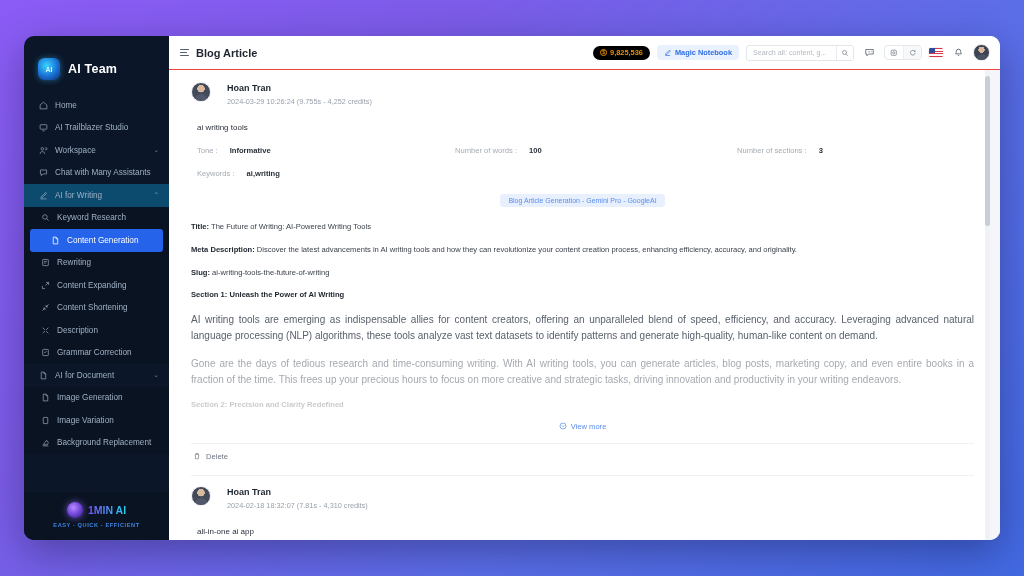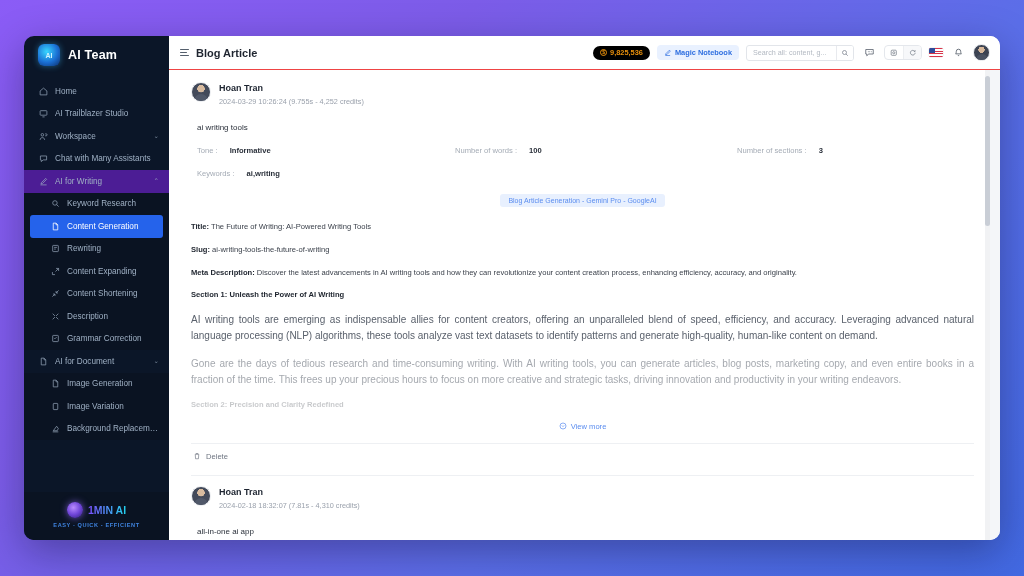--- a/index.html
+++ b/index.html
@@ -29,21 +29,21 @@
     width: 145px;
     background: #0b1628;
     color: #c3cbd8;
     display: flex;
     flex-direction: column;
     flex: 0 0 145px;
     position: relative;
   }
   .brand {
     display: flex; align-items: center; gap: 8px;
-    padding: 8px 12px 14px 14px;
+    padding: 22px 12px 14px 14px;
   }
   .brand-logo {
     width: 22px; height: 22px; border-radius: 6px;
     background: radial-gradient(circle at 40% 35%, #39d7ff 0%, #1a6fd4 55%, #0d2f6b 100%);
     display: flex; align-items: center; justify-content: center;
     font-size: 7px; color: #cdf3ff; font-weight: bold;
     box-shadow: 0 0 6px rgba(60,190,255,.45);
     flex: 0 0 22px;
   }
   .brand-name { font-size: 12.5px; font-weight: bold; color: #ffffff; letter-spacing: .2px; }
@@ -57,22 +57,22 @@
     color: #9fb0c4;
     gap: 7px;
     cursor: pointer;
     position: relative;
     white-space: nowrap;
   }
   .nav-item .ico { width: 10px; height: 10px; flex: 0 0 10px; display:flex; align-items:center; justify-content:center; opacity:.85; }
   .nav-item .ico svg { width: 9px; height: 9px; display:block; }
   .nav-item .lbl { flex: 1 1 auto; overflow: hidden; text-overflow: ellipsis; }
   .nav-item .caret { font-size: 6.5px; opacity: .75; }
-  .nav-item.sub { padding-left: 26px; font-size: 8.2px; }
-  .nav-item.group-open { background: #4c1d95; }
+  .nav-item.sub { padding-left: 16px; font-size: 8.2px; }
+  .nav-item.group-open { background: #0c4a6e; }
   .subgroup { background: #0a1322; }
   .nav-item.active {
     background: #2563eb;
     color: #ffffff;
     border-radius: 3px;
     margin: 0 6px;
     padding-left: 20px;
     width: calc(100% - 12px);
   }
   .nav-item.active .ico { opacity: 1; }
@@ -220,21 +220,21 @@
     position: absolute; right: 10px; top: 0; bottom: 0;
     width: 5px; background: #f1f2f4;
   }
   .scrollbar .thumb {
     position: absolute; left: 0; top: 6px;
     width: 5px; height: 150px; border-radius: 3px;
     background: #c9ced6;
   }
 
   .record { padding-bottom: 4px; }
-  .rec-head { display: flex; align-items: flex-start; gap: 8px; }
+  .rec-head { display: flex; align-items: flex-start; gap: 16px; }
   .rec-avatar {
     width: 20px; height: 20px; border-radius: 50%;
     background: radial-gradient(circle at 50% 32%, #d8bb9f 0 24%, #434a5a 25% 100%);
     position: relative; overflow: hidden; flex: 0 0 20px;
     border: 1px solid #eceef1;
   }
   .rec-avatar::after{ content:""; position:absolute; left:50%; top:60%; transform:translateX(-50%);
     width:14px; height:11px; border-radius:7px 7px 0 0; background:#505869; }
   .rec-user { font-size: 9px; font-weight: bold; color: #1d2430; line-height: 1.35; }
   .rec-time { font-size: 7.3px; color: #9aa1ac; margin-top: 3px; }
@@ -588,24 +588,24 @@
 
           <div class="gen-tag-row">
             <div class="gen-tag">Blog Article Generation - Gemini Pro - GoogleAI</div>
           </div>
 
           <div class="article">
             <div class="art-line">
               <b>Title:</b><span> The Future of Writing: AI-Powered Writing Tools</span>
             </div>
             <div class="art-line">
+              <b>Meta Description:</b><span> Discover the latest advancements in AI writing tools and how they can revolutionize your content creation process, enhancing efficiency, accuracy, and originality.</span>
+            </div>
+            <div class="art-line">
               <b>Slug:</b><span> ai-writing-tools-the-future-of-writing</span>
-            </div>
-            <div class="art-line">
-              <b>Meta Description:</b><span> Discover the latest advancements in AI writing tools and how they can revolutionize your content creation process, enhancing efficiency, accuracy, and originality.</span>
             </div>
             <div class="art-line">
               <b>Section 1: Unleash the Power of AI Writing</b>
             </div>
             <div class="art-para">AI writing tools are emerging as indispensable allies for content creators, offering an unparalleled blend of speed, efficiency, and accuracy. Leveraging advanced natural language processing (NLP) algorithms, these tools analyze vast text datasets to identify patterns and generate high-quality, human-like content on demand.</div>
             <div class="art-para fade-1">Gone are the days of tedious research and time-consuming writing. With AI writing tools, you can generate articles, blog posts, marketing copy, and even entire books in a fraction of the time. This frees up your precious hours to focus on more creative and strategic tasks, driving innovation and productivity in your writing endeavors.</div>
             <div class="art-line fade-2">
               <b>Section 2: Precision and Clarity Redefined</b>
             </div>
           </div>

